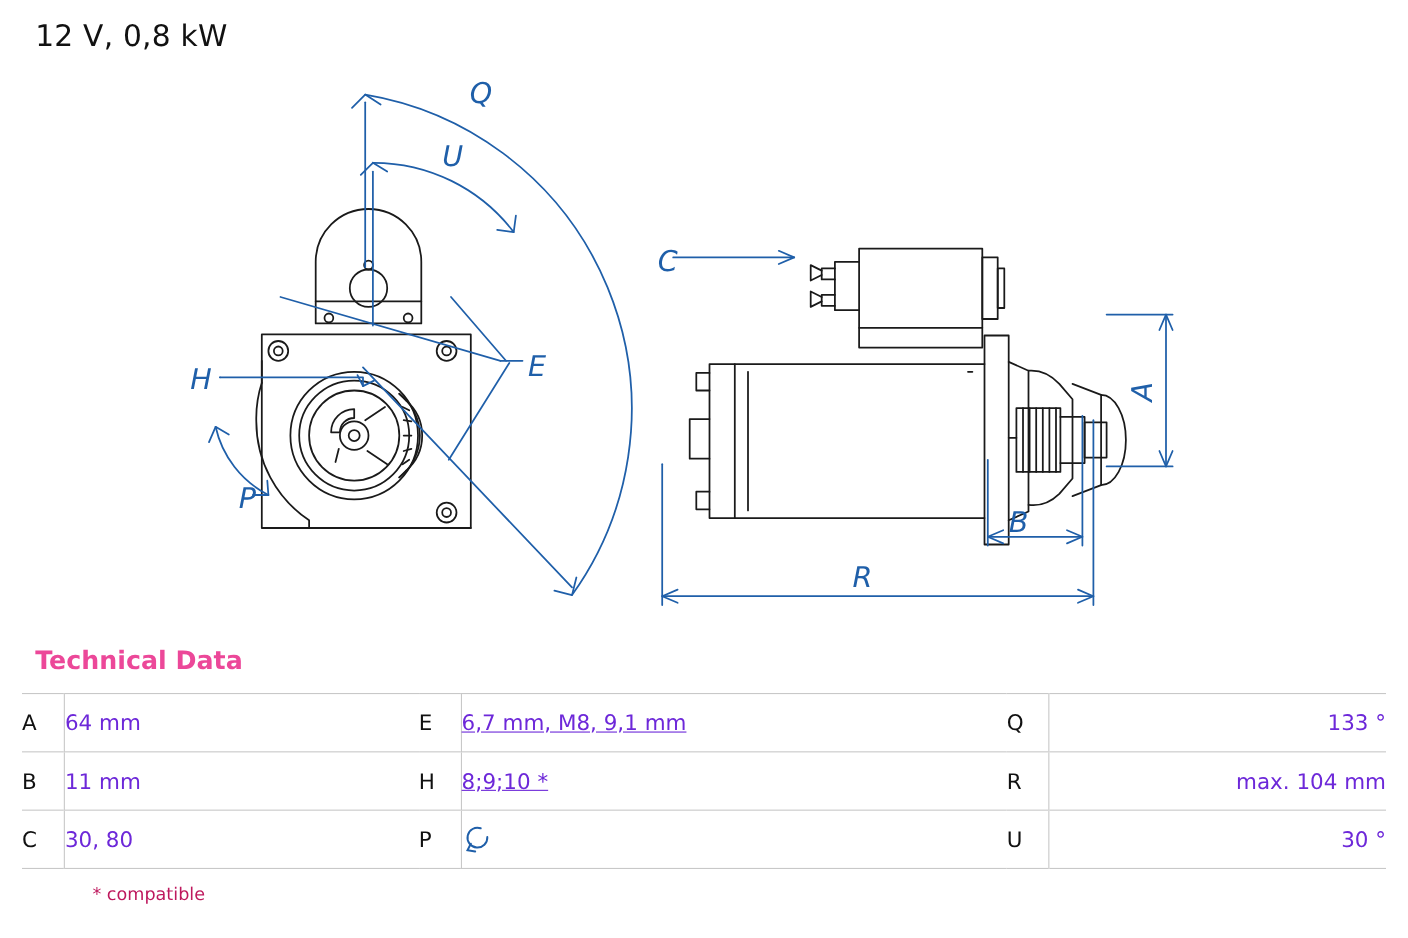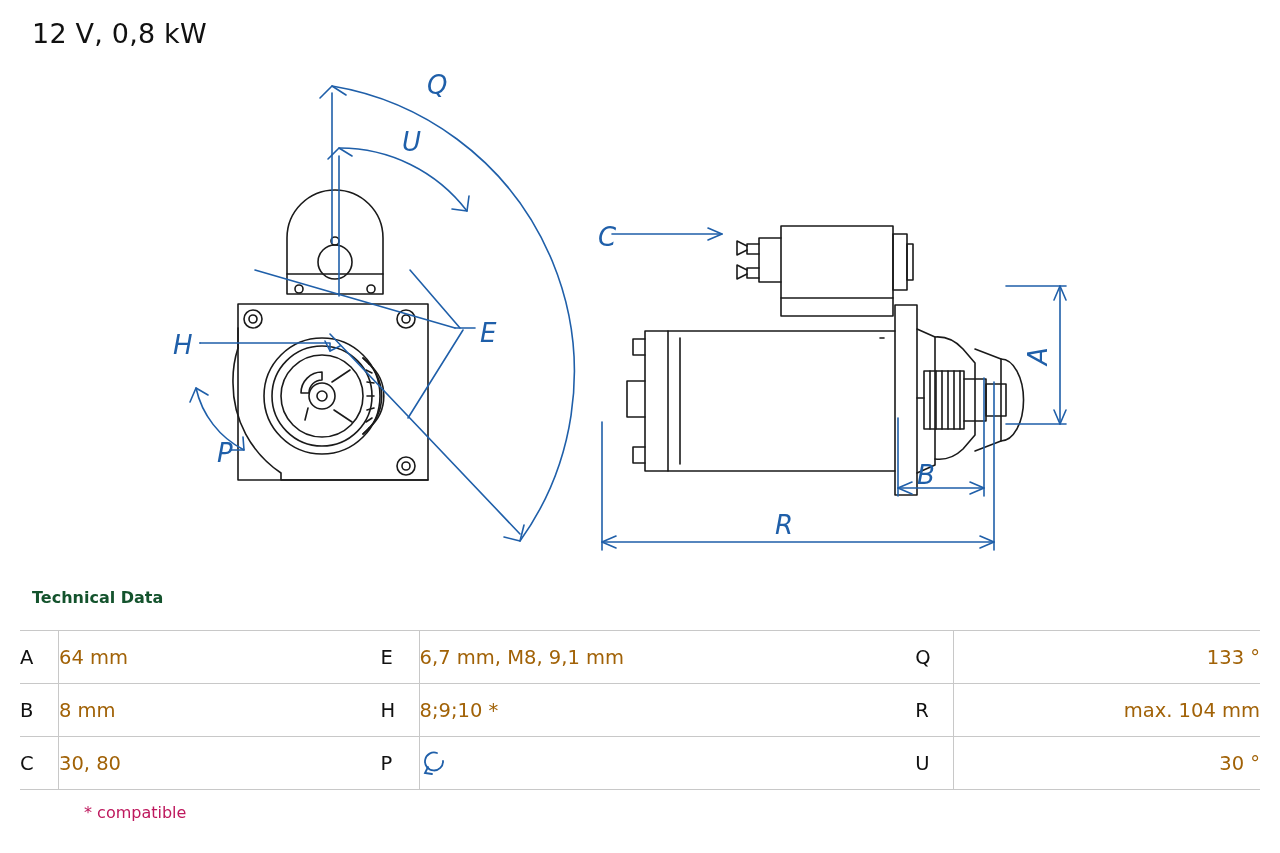--- a/index.html
+++ b/index.html
@@ -33,23 +33,23 @@
     position: absolute;
     left: 0;
     top: 48px;
     width: 1280px;
     height: 520px;
   }
   .tech-heading {
     position: absolute;
     left: 32px;
     top: 588px;
-    font-size: 16px;
+    font-size: 23px;
     font-weight: bold;
-    color: #14532d;
+    color: #ec4899;
   }
   table.tech {
     position: absolute;
     left: 20px;
     top: 630px;
     width: 1240px;
     border-collapse: collapse;
     font-size: 19.5px;
   }
   table.tech tr {
@@ -62,24 +62,24 @@
     height: 30px;
   }
   td.key {
     width: 36px;
     padding-left: 14px;
     color: #111;
   }
   td.val {
     padding-left: 14px;
     border-left: 1px solid #c8c8c8;
-    color: #a16207;
+    color: #6d28d9;
   }
   td.v1 { width: 305px; }
-  td.v2 { width: 470px; }
+  td.v2 { width: 470px; text-decoration: underline; }
   td.v3 { width: 290px; text-align: right; }
   .footnote {
     position: absolute;
     left: 84px;
     top: 803px;
     font-size: 16px;
     color: #be185d;
   }
   .rot-icon {
     display: inline-block;
@@ -227,21 +227,21 @@
       <tr>
         <td class="key">A</td>
         <td class="val v1">64 mm</td>
         <td class="key">E</td>
         <td class="val v2">6,7 mm, M8, 9,1 mm</td>
         <td class="key">Q</td>
         <td class="val v3">133 °</td>
       </tr>
       <tr>
         <td class="key">B</td>
-        <td class="val v1">8 mm</td>
+        <td class="val v1">11 mm</td>
         <td class="key">H</td>
         <td class="val v2">8;9;10 *</td>
         <td class="key">R</td>
         <td class="val v3">max. 104 mm</td>
       </tr>
       <tr>
         <td class="key">C</td>
         <td class="val v1">30, 80</td>
         <td class="key">P</td>
         <td class="val v2">

